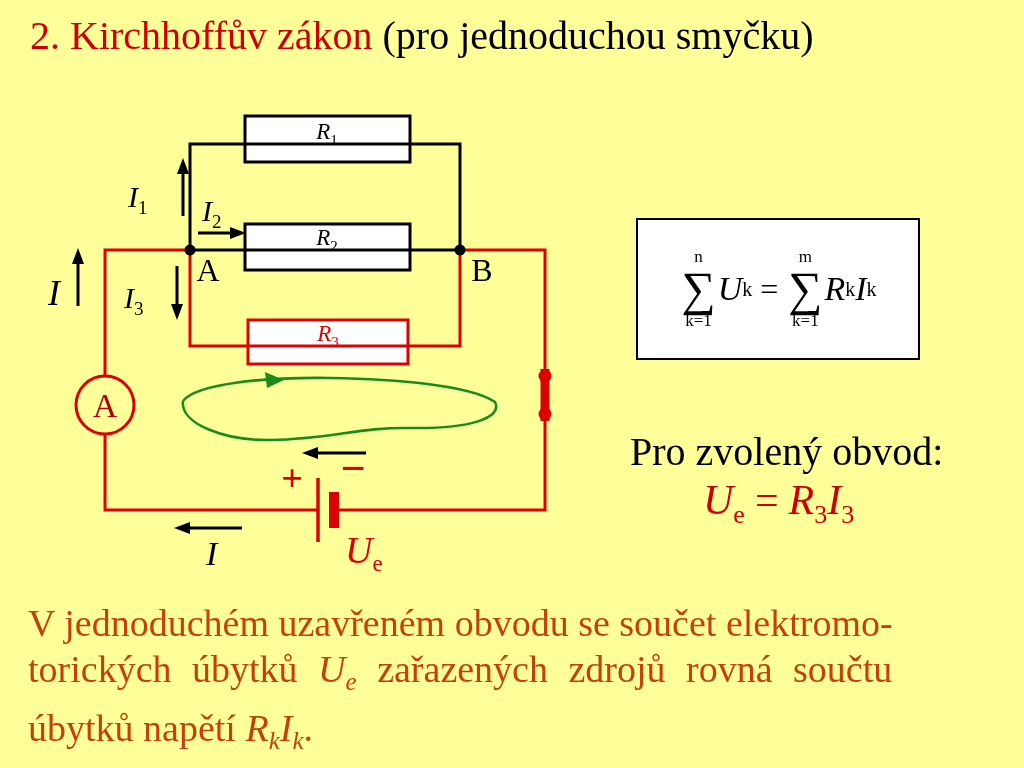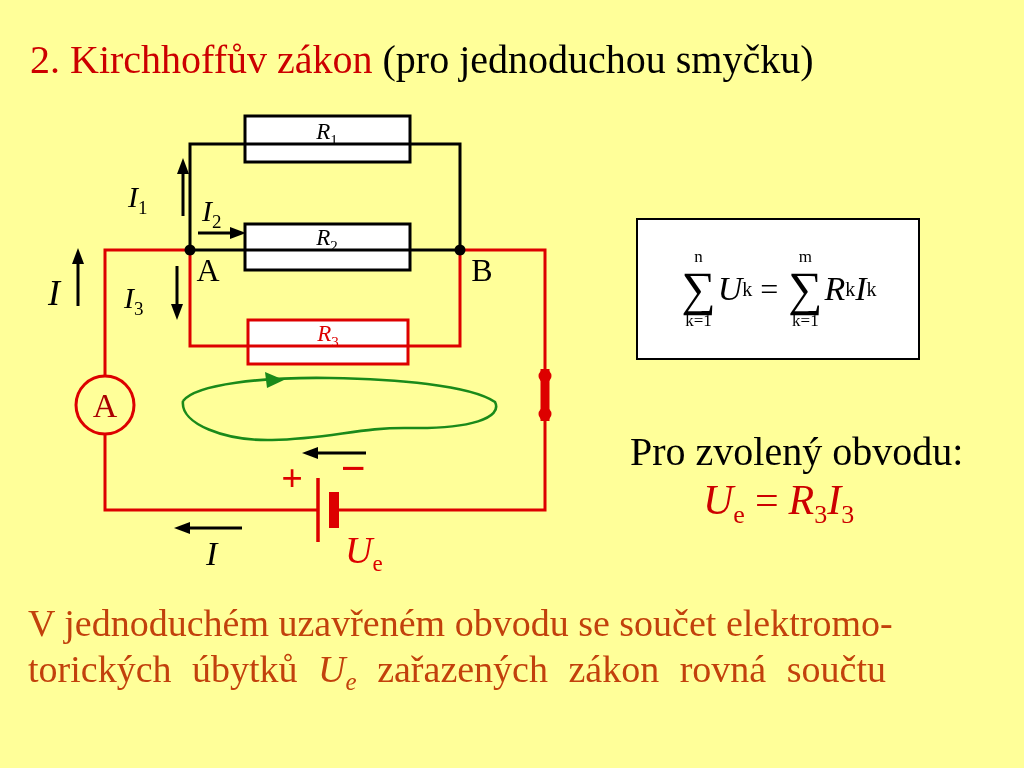--- a/index.html
+++ b/index.html
@@ -6,21 +6,21 @@
   html,body { width:1024px; height:768px; }
   body {
     position:relative; overflow:hidden;
     background:#FFFF99;
     font-family:"Liberation Serif", serif;
     color:#000;
   }
   .abs { position:absolute; }
 
   
-  .title { left:30px; top:36px; font-size:40px; white-space:nowrap; }
+  .title { left:30px; top:12px; font-size:40px; white-space:nowrap; }
   .title .red { color:#CC0000; }
   .title .black { color:#000000; }
 
   
   svg.circuit { left:0; top:0; }
   .wb { stroke:#000; stroke-width:3; fill:none; }
   .wr { stroke:#DD0000; stroke-width:3; fill:none; }
   .boxb { fill:#FFFFFF; stroke:#000; stroke-width:3; }
   .boxr { fill:#FFFFFF; stroke:#DD0000; stroke-width:3; }
   text, tspan { font-family:"Liberation Serif", serif; }
@@ -149,24 +149,27 @@
     <span class="sum-limit">m</span>
     <span class="sigma">∑</span>
     <span class="sum-limit">k=1</span>
   </div>
   <span class="mvar">R</span>
     <span class="msub">k</span>
   <span class="mvar">I</span>
     <span class="msub">k</span>
 </div>
 
-<div class="abs chosen-heading">Pro zvolený obvodu:</div>
+<div class="abs chosen-heading">Pro zvolený obvod:</div>
 
 <div class="abs chosen-eq">
   <span class="v">U</span><span class="s">e</span><span class="e">=</span><span class="v">R</span><span class="s">3</span><span class="v">I</span><span class="s">3</span>
 </div>
 
 <div class="abs paragraph">
   <div class="pline1">V jednoduchém uzavřeném obvodu se součet elektromo-</div>
   <div class="pline2">
-    <span>torických úbytků </span><span class="ivar">U</span><span class="psub">e</span><span> zařazených zákon rovná součtu</span>
+    <span>torických úbytků </span><span class="ivar">U</span><span class="psub">e</span><span> zařazených zdrojů rovná součtu</span>
+  </div>
+  <div class="pline3">
+    <span>úbytků napětí </span><span class="ivar">R</span><span class="psub">k</span><span class="ivar">I</span><span class="psub">k</span><span>.</span>
   </div>
 </div>
 
 </body></html>

